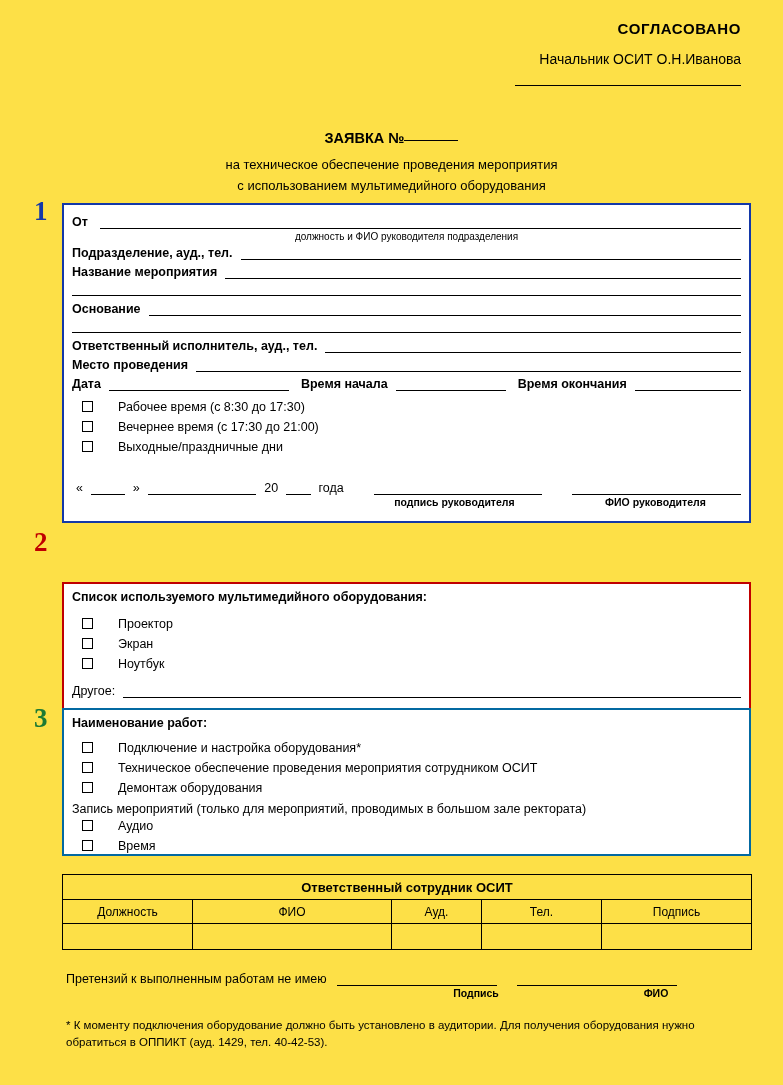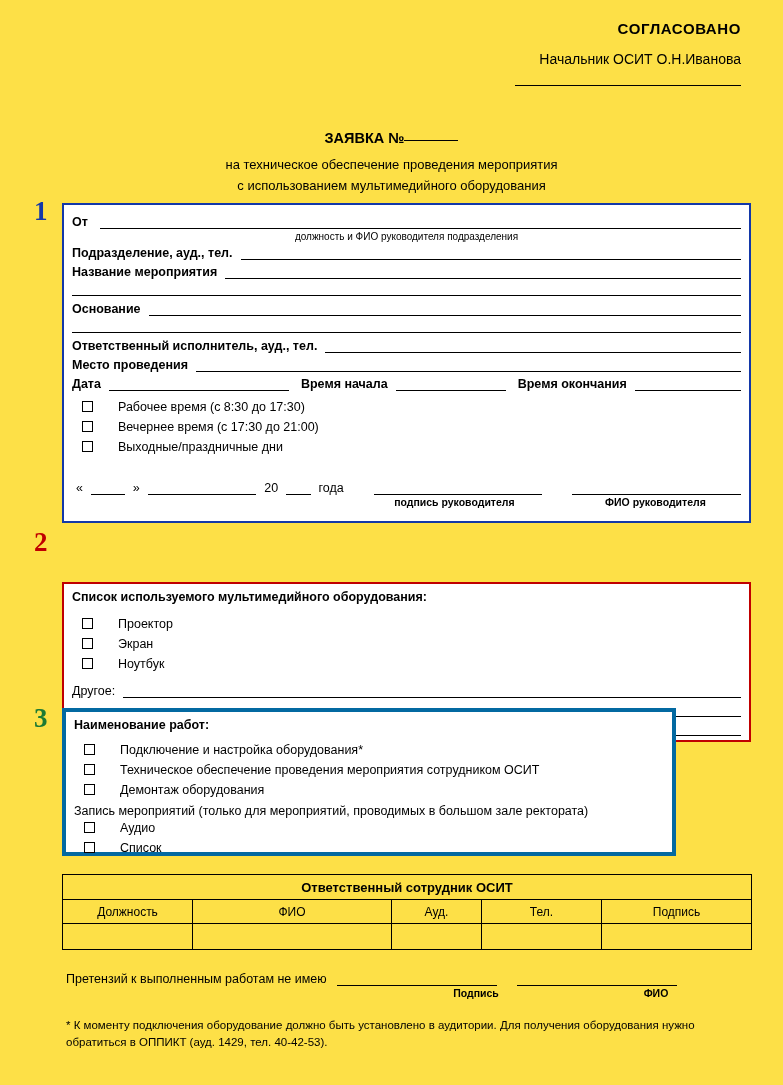--- a/index.html
+++ b/index.html
@@ -89,22 +89,22 @@
   .box1 {
     left: 62px; top: 203px; width: 689px; height: 320px;
     border: 2px solid #1338a8;
   }
   .box2 {
     left: 62px; top: 559px; width: 689px; height: 160px;
     border: 2px solid #c00000;
     margin-top: 23px;
   }
   .box3 {
-    left: 62px; top: 708px; width: 614px; height: 148px;
-    border: 4px solid #0369a1;
+    left: 62px; top: 708px; width: 689px; height: 148px;
+    border: 2px solid #0369a1;
   }
 
   
   .lbl {
     font-size: 12.5px;
     font-weight: bold;
     white-space: nowrap;
   }
   .lbl-n {
     font-size: 12.5px;
@@ -380,21 +380,21 @@
 
       <div class="lbl-n" style="margin-top:4px;">Запись  мероприятий (только для мероприятий, проводимых в большом зале ректората)</div>
 
       <div>
         <div class="cb-row">
           <span class="cb-cell"><span class="cb"></span></span>
           <span class="cb-label">Аудио</span>
         </div>
         <div class="cb-row">
           <span class="cb-cell"><span class="cb"></span></span>
-          <span class="cb-label">Список</span>
+          <span class="cb-label">Время</span>
         </div>
       </div>
     </div>
   </div>
 
   <table class="resp-table">
     <colgroup>
       <col style="width:130px;">
       <col style="width:199px;">
       <col style="width:90px;">

